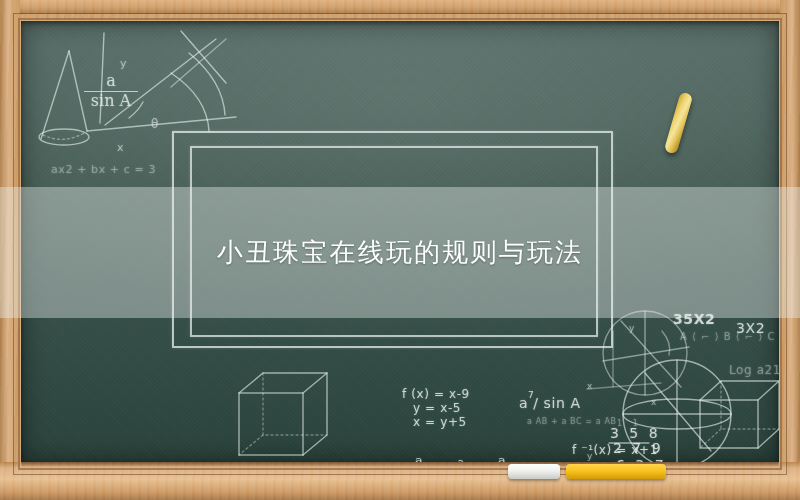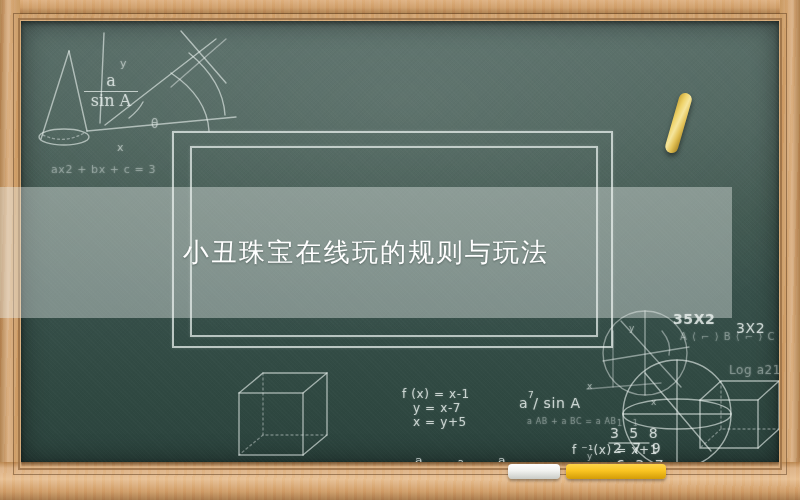--- a/index.html
+++ b/index.html
@@ -120,21 +120,21 @@
   .rect-inner {
     position: absolute;
     left: 190px; top: 146px; width: 408px; height: 191px;
     border: 2px solid rgba(240,246,244,0.70);
     box-shadow: 0 0 3px rgba(255,255,255,0.16);
   }
 
   
   .band {
     position: absolute;
-    left: 0; top: 187px; width: 732px; height: 131px;
+    left: 0; top: 187px; width: 800px; height: 131px;
     background: rgba(236,240,238,0.40);
     display: flex;
     align-items: center;
     justify-content: center;
     z-index: 30;
   }
   .band-title {
     font-family: "DejaVu Sans", sans-serif;
     font-size: 26px;
     font-weight: 400;
@@ -260,22 +260,22 @@
 
         <span class="num">a</span>
         <span class="bar"></span>
         <span class="den">sin A</span>
       </div>
       <div class="ct faint" style="left:30px; top:142px; font-size:11px;">ax2 + bx + c = 3</div>
       <div class="ct dim" style="left:96px; top:120px; font-size:11px;">x</div>
       <div class="ct dim" style="left:99px; top:36px; font-size:11px;">y</div>
       <div class="ct dim" style="left:130px; top:96px; font-size:12px;">θ</div>
 
-      <div class="ct" style="left:381px; top:366px; font-size:12px;">f (x) = x-1</div>
-      <div class="ct" style="left:392px; top:380px; font-size:12px;">y = x-7</div>
+      <div class="ct" style="left:381px; top:366px; font-size:12px;">f (x) = x-9</div>
+      <div class="ct" style="left:392px; top:380px; font-size:12px;">y = x-5</div>
       <div class="ct" style="left:392px; top:394px; font-size:12px;">x = y+5</div>
 
       <div class="frac" style="left:374px; top:433px; font-size:13px; width:48px;">
         <span class="num">a</span>
 
       </div>
 
       <div class="ct" style="left:437px; top:438px; font-size:9px;">2</div>
 
       <div class="frac" style="left:457px; top:433px; font-size:13px; width:48px;">

